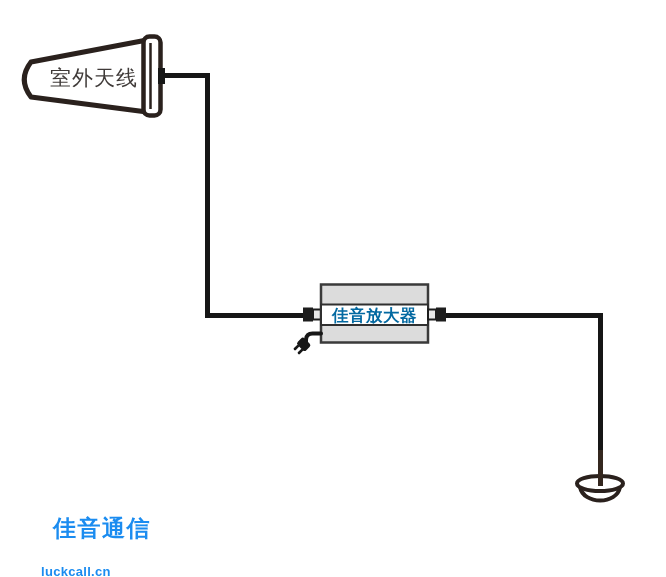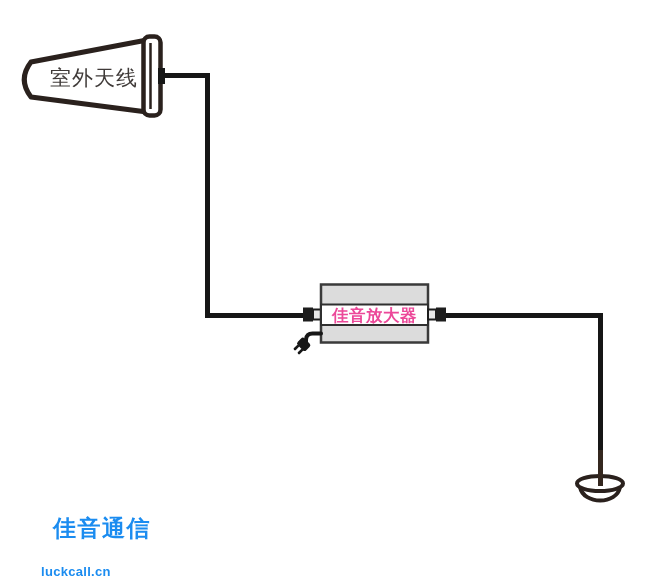--- a/index.html
+++ b/index.html
@@ -11,21 +11,21 @@
   .diagram-svg{position:absolute;left:0;top:0;}
   .label{position:absolute;white-space:nowrap;}
   .antenna-label{
     left:42px;top:66px;width:104px;
     font-size:21px;line-height:23px;letter-spacing:1px;
     color:#3f3a38;text-align:center;
   }
   .amp-label{
     left:321px;top:305px;width:107px;height:20px;
     font-size:16.5px;line-height:20px;font-weight:bold;
-    color:#ec4899;text-align:center;letter-spacing:0.5px;
+    color:#0369a1;text-align:center;letter-spacing:0.5px;
   }
   .brand{position:absolute;left:41px;color:#1b8cf0;}
   .brand-company{top:513px;font-size:23px;font-weight:bold;letter-spacing:1.5px;margin-left:12px;}
   .brand-domain{top:564px;font-size:13px;font-weight:700;letter-spacing:0.3px;}
 </style>
 </head>
 <body>
 
 <div class="stage">
 

